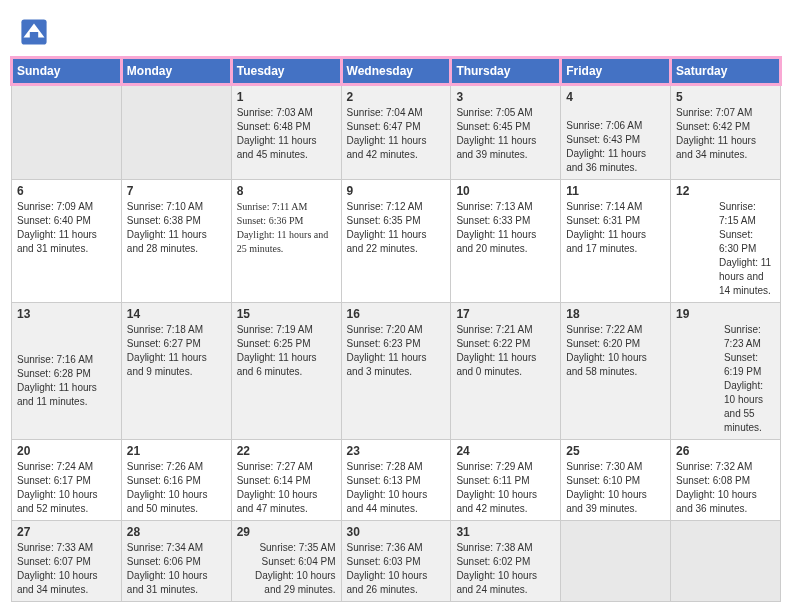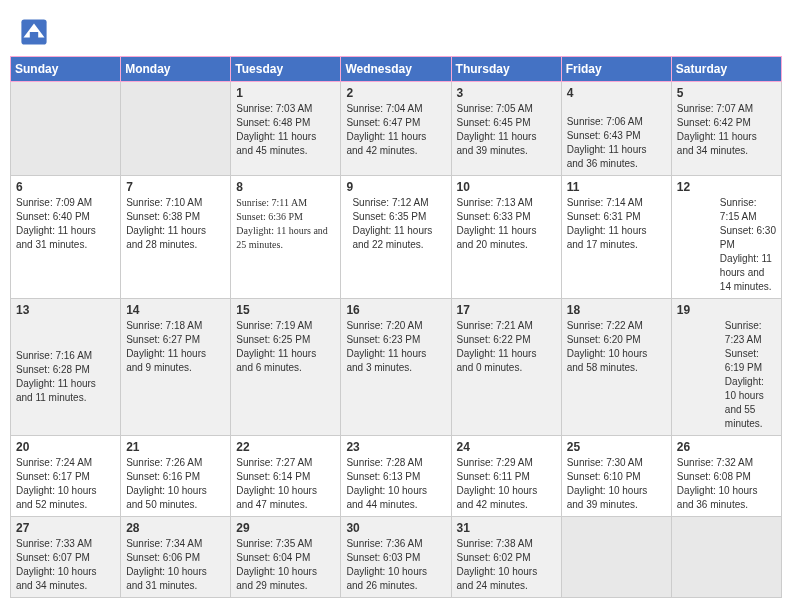--- a/index.html
+++ b/index.html
@@ -51,21 +51,21 @@
       border-collapse: collapse;
       margin-top: 6px;
     }
     .calendar th {
       background-color: #4472c4;
       color: #fff;
       font-size: 12px;
       font-weight: bold;
       padding: 5px 4px;
       text-align: left;
-      border: 1px solid #f9a8d4;
+      border: 3px solid #f9a8d4;
     }
     .calendar td {
       border: 1px solid #ccc;
       vertical-align: top;
       padding: 4px 5px;
       font-size: 10px;
       color: #333;
       width: calc(100% / 7);
       min-height: 72px;
       background: #fff;
@@ -174,21 +174,21 @@
 Daylight: 11 hours and 28 minutes.</div>
         </td>
         <td>
           <span class="day-number">8</span>
           <div class="day-info" style="white-space: pre-line; font-family: Liberation Serif, serif;">Sunrise: 7:11 AM
 Sunset: 6:36 PM
 Daylight: 11 hours and 25 minutes.</div>
         </td>
         <td>
           <span class="day-number">9</span>
-          <div class="day-info" style="white-space: pre-line; margin-left: 6px;">Sunrise: 7:12 AM
+          <div class="day-info" style="white-space: pre-line;">Sunrise: 7:12 AM
 Sunset: 6:35 PM
 Daylight: 11 hours and 22 minutes.</div>
         </td>
         <td>
           <span class="day-number">10</span>
           <div class="day-info" style="white-space: pre-line;">Sunrise: 7:13 AM
 Sunset: 6:33 PM
 Daylight: 11 hours and 20 minutes.</div>
         </td>
         <td>
@@ -300,21 +300,21 @@
 Daylight: 10 hours and 34 minutes.</div>
         </td>
         <td>
           <span class="day-number">28</span>
           <div class="day-info" style="white-space: pre-line;">Sunrise: 7:34 AM
 Sunset: 6:06 PM
 Daylight: 10 hours and 31 minutes.</div>
         </td>
         <td>
           <span class="day-number">29</span>
-          <div class="day-info" style="white-space: pre-line;">Sunrise: 7:35 AM
+          <div class="day-info" style="white-space: pre-line; text-align: right;">Sunrise: 7:35 AM
 Sunset: 6:04 PM
 Daylight: 10 hours and 29 minutes.</div>
         </td>
         <td>
           <span class="day-number">30</span>
           <div class="day-info" style="white-space: pre-line;">Sunrise: 7:36 AM
 Sunset: 6:03 PM
 Daylight: 10 hours and 26 minutes.</div>
         </td>
         <td>

